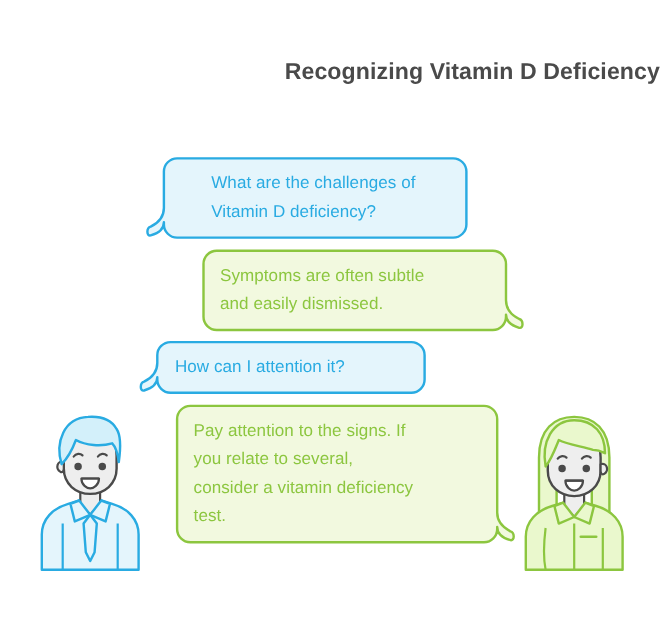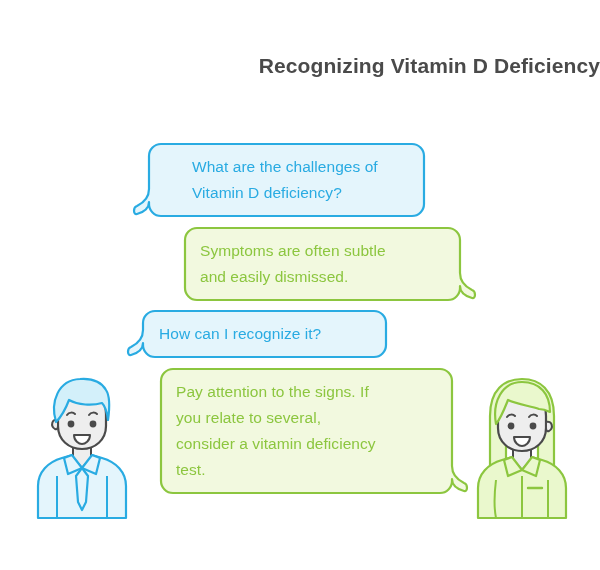--- a/index.html
+++ b/index.html
@@ -131,21 +131,21 @@
                L 234 0
                A 12 12 0 0 1 246 12
                L 246 34
                A 12 12 0 0 1 234 46
                L 15 46
                A 12 12 0 0 1 3 34
                L 3 32
                C 3 38, -2 42, -9 44
                C -13 45, -13 37, -9 36 Z" fill="#e4f5fc" stroke="#29abe2" stroke-width="2.2" stroke-linejoin="round"></path>
     </svg>
-    <div class="bubble-text txt-blue">How can I recognize it?</div>
+    <div class="bubble-text txt-blue">How can I attention it?</div>
   </div>
 
   <div class="bubble-wrap" id="bubble-4">
     <svg class="bubble-svg" width="316" height="136" viewBox="0 0 316 136">
       <path d="M 307 114
                C 299 110, 295 104, 295 97
                L 295 12
                A 12 12 0 0 0 283 0
                L 16 0
                A 12 12 0 0 0 4 12

